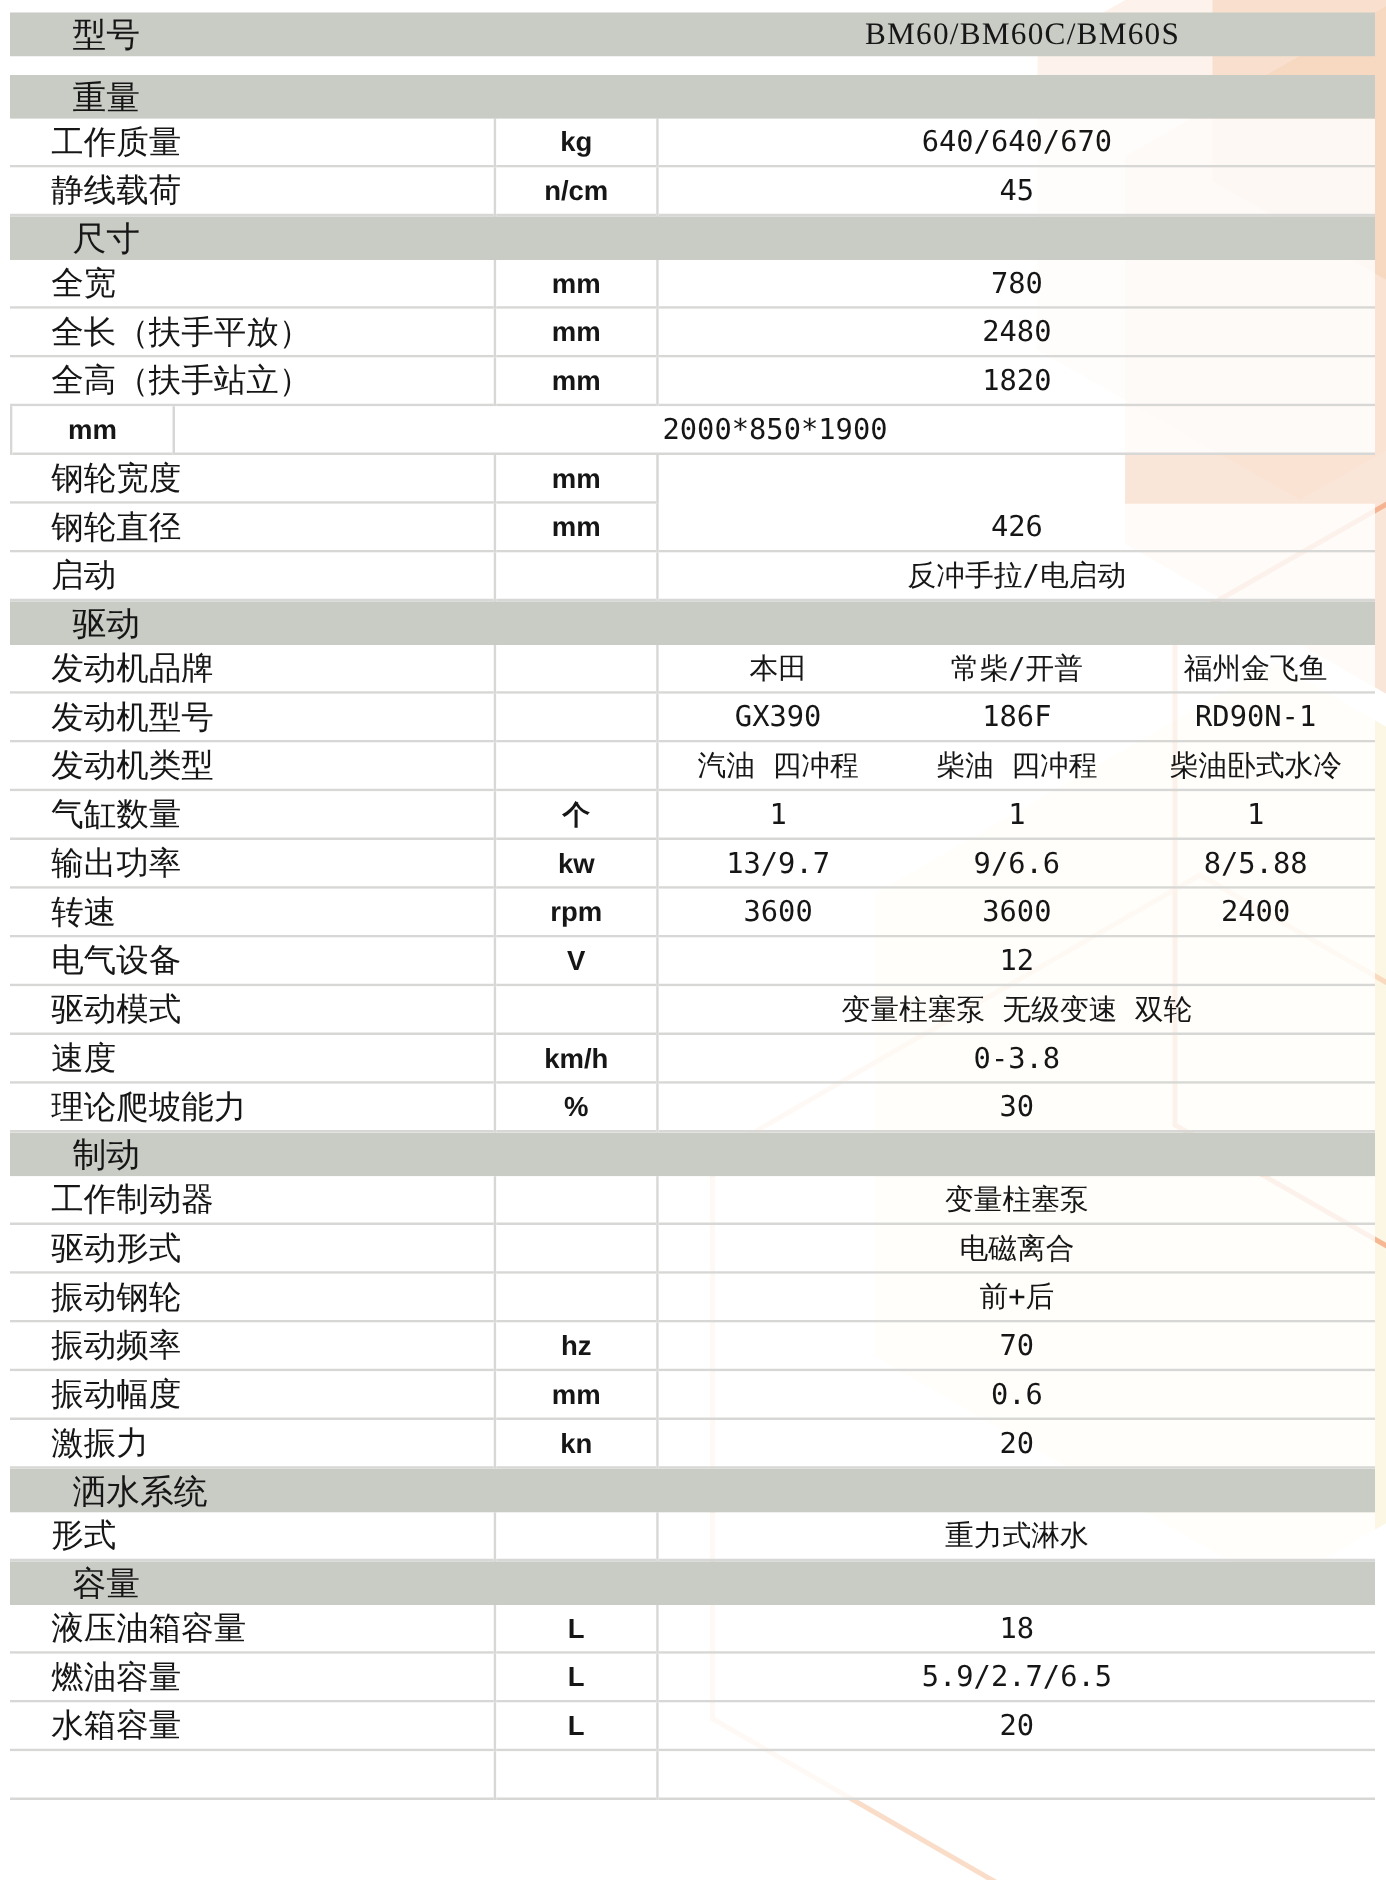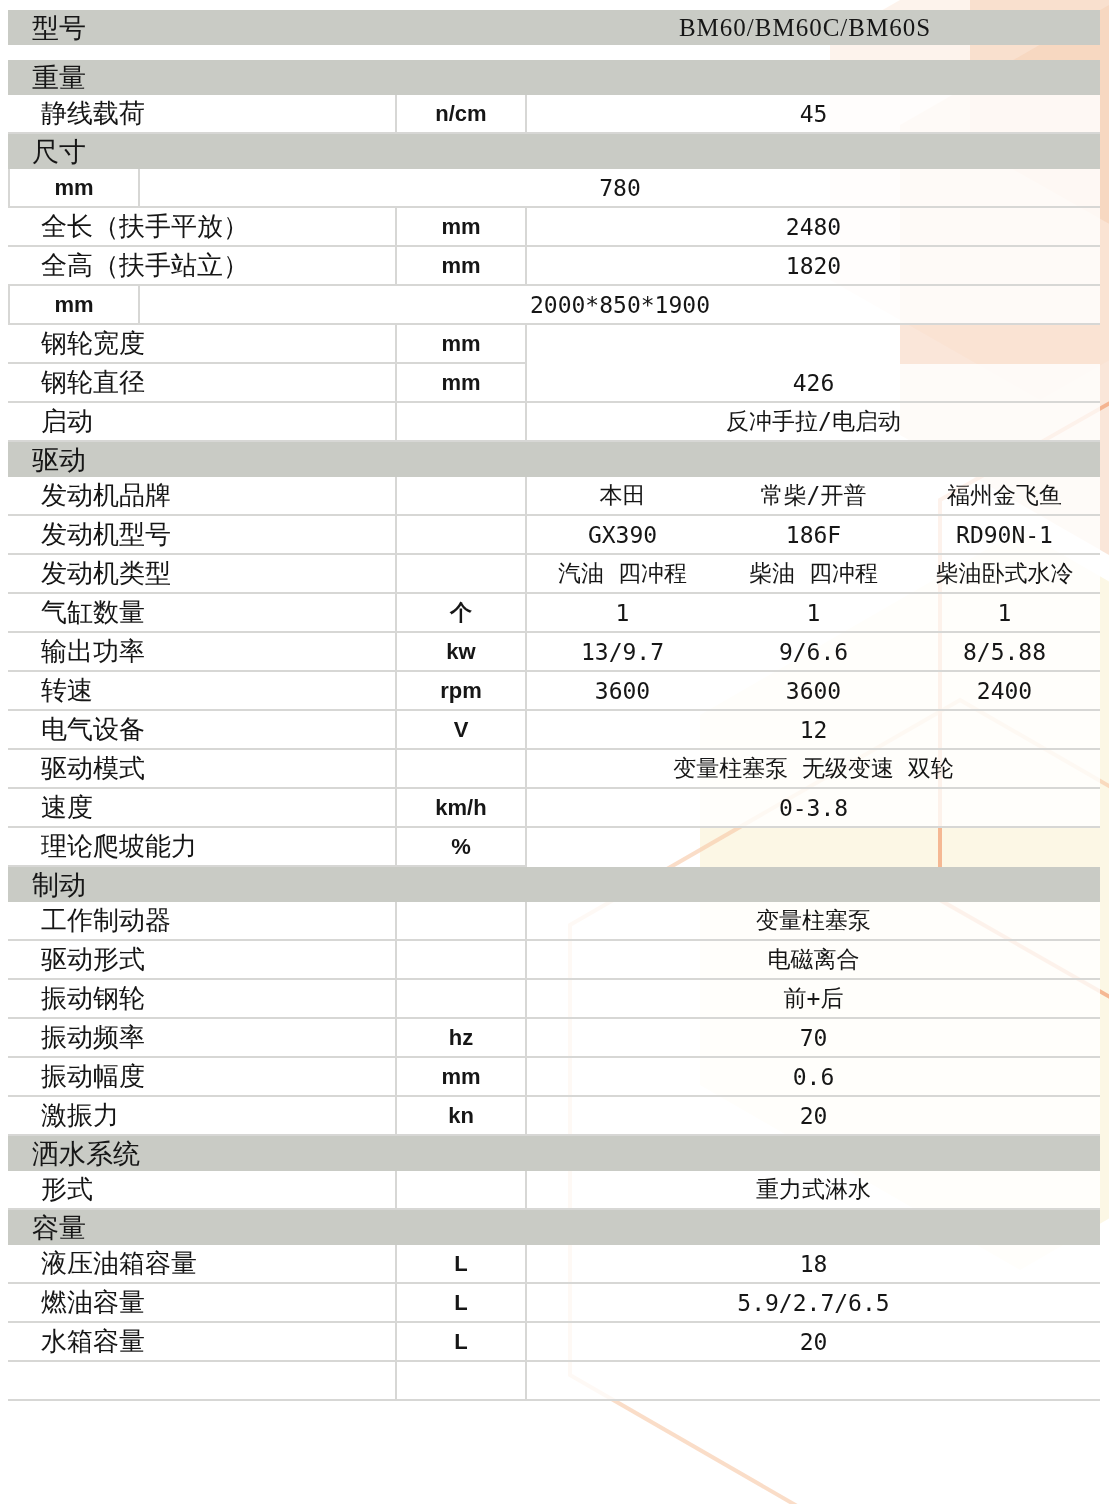--- a/index.html
+++ b/index.html
@@ -10,21 +10,21 @@
     overflow:hidden;
     font-family:"Liberation Sans","DejaVu Sans",sans-serif;
     color:var(--text,#161616);
   }
   .bg-svg{position:absolute;top:0;left:0;}
   .sheet{position:absolute;left:8px;top:10px;width:1092px;}
   .bar{
     height:35px;
     background:var(--section-bar,#c9cbc5);
     display:flex;align-items:center;
-    padding-left:24px;box-sizing:border-box;
+    padding-left:50px;box-sizing:border-box;
     font-size:27px;
   }
   .model-bar .model-label{width:478px;flex:none;}
   .model-bar .model-value{
     flex:1;text-align:center;
     font-family:Liberation Serif, serif;
     font-size:25px;letter-spacing:1px;
   }
   .gap{height:15px;}
   .row{display:flex;height:39px;box-sizing:border-box;}
@@ -65,32 +65,42 @@
     <div class="bar model-bar">
       <span class="model-label">型号</span>
       <span class="model-value">BM60/BM60C/BM60S</span>
     </div>
     <div class="gap"></div>
     <div id="spec-table">
         <div class="bar">
           <span>重量</span>
         </div>
         <div class="row">
+          <div class="cell c-label">工作质量</div>
+          <div class="vgap"></div>
+          <div class="cell c-unit">kg</div>
+          <div class="vgap"></div>
+          <div class="cell c-values">
+            <div class="val">640/640/670</div>
+          </div>
+        </div>
+        <div class="row">
           <div class="cell c-label">静线载荷</div>
           <div class="vgap"></div>
           <div class="cell c-unit">n/cm</div>
           <div class="vgap"></div>
           <div class="cell c-values">
             <div class="val">45</div>
           </div>
         </div>
         <div class="bar">
           <span>尺寸</span>
         </div>
         <div class="row">
+          <div class="cell c-label">全宽</div>
           <div class="vgap"></div>
           <div class="cell c-unit">mm</div>
           <div class="vgap"></div>
           <div class="cell c-values">
             <div class="val">780</div>
           </div>
         </div>
         <div class="row">
           <div class="cell c-label">全长（扶手平放）</div>
           <div class="vgap"></div>
@@ -235,20 +245,23 @@
           <div class="vgap"></div>
           <div class="cell c-values">
             <div class="val">0-3.8</div>
           </div>
         </div>
         <div class="row">
           <div class="cell c-label">理论爬坡能力</div>
           <div class="vgap"></div>
           <div class="cell c-unit">%</div>
           <div class="vgap"></div>
+          <div class="cell c-values">
+            <div class="val">30</div>
+          </div>
         </div>
         <div class="bar">
           <span>制动</span>
         </div>
         <div class="row">
           <div class="cell c-label">工作制动器</div>
           <div class="vgap"></div>
           <div class="cell c-unit"></div>
           <div class="vgap"></div>
           <div class="cell c-values">

